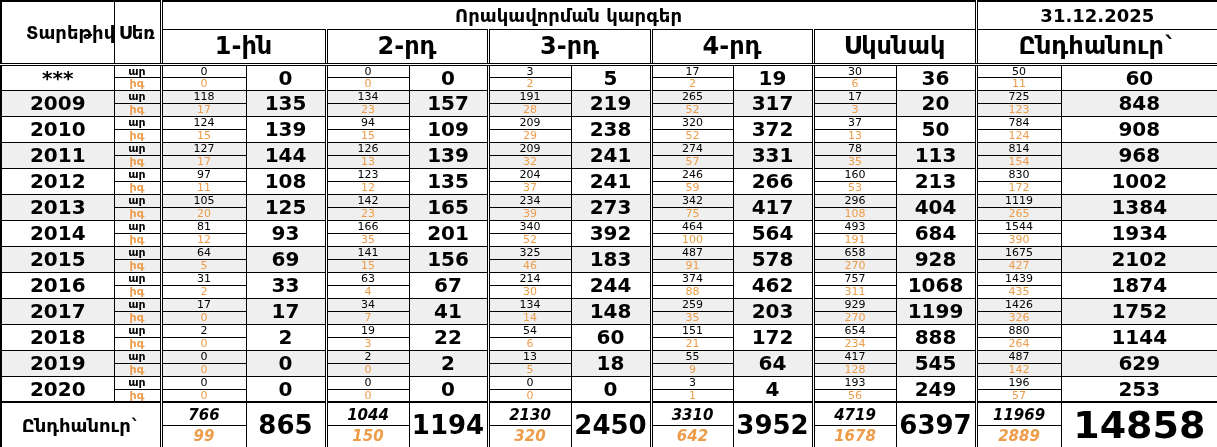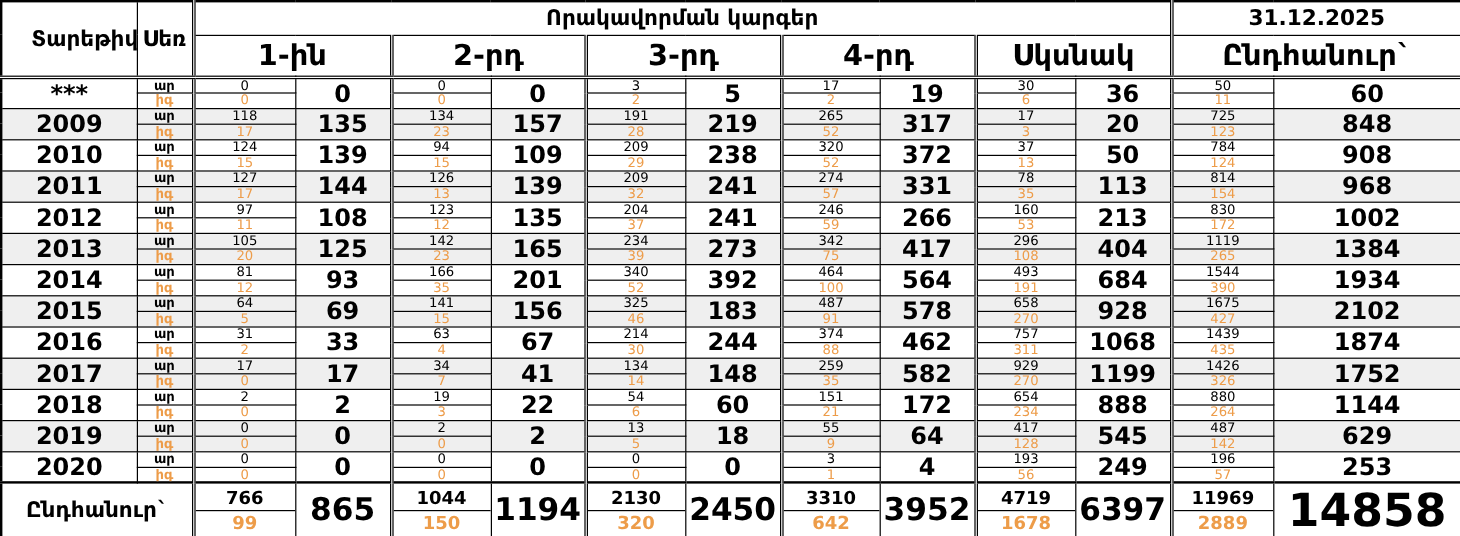--- a/index.html
+++ b/index.html
@@ -38,21 +38,21 @@
   td.year-cell { font-size:20px; font-weight:bold; }
   td.sex-label { font-size:11px; font-weight:bold; line-height:1; }
   td.small     { font-size:11px; line-height:1; }
   td.big       { font-size:20px; font-weight:bold; }
   .female, td.small.female, .tf { color:var(--orange); }
 
   
   tfoot th, tfoot td { border-top:2px solid var(--line); }
   tfoot tr { height:43px; }
   th.total-label { font-size:18px; font-weight:bold; }
-  td.tsmall { padding:0; vertical-align:middle; }
+  td.tsmall { padding:0; vertical-align:middle;font-style:italic; }
   .tm, .tf { display:flex; align-items:center; justify-content:center;
              font-size:15px; font-weight:bold; }
   .tm { height:21px; border-bottom:1px solid var(--line); }
   .tf { height:19px; }
   td.tbig { font-size:26px; font-weight:bold; }
   td.tbig.grand { font-size:38px; }
 </style>
 </head>
 <body>
 
@@ -318,21 +318,21 @@
       <tr class="r-top stripe">
         <td class="year-cell" rowspan="2">2017</td>
         <td class="sex-label male">ար</td>
         <td class="small male g-start">17</td>
         <td class="big" rowspan="2">17</td>
         <td class="small male g-start">34</td>
         <td class="big" rowspan="2">41</td>
         <td class="small male g-start">134</td>
         <td class="big" rowspan="2">148</td>
         <td class="small male g-start">259</td>
-        <td class="big" rowspan="2">582</td>
+        <td class="big" rowspan="2">203</td>
         <td class="small male g-start">929</td>
         <td class="big" rowspan="2">1199</td>
         <td class="small male g-start">1426</td>
         <td class="big" rowspan="2">1752</td>
       </tr>
       <tr class="r-bot stripe">
         <td class="sex-label female">իգ</td>
         <td class="small female g-start">0</td>
         <td class="small female g-start">7</td>
         <td class="small female g-start">14</td>

